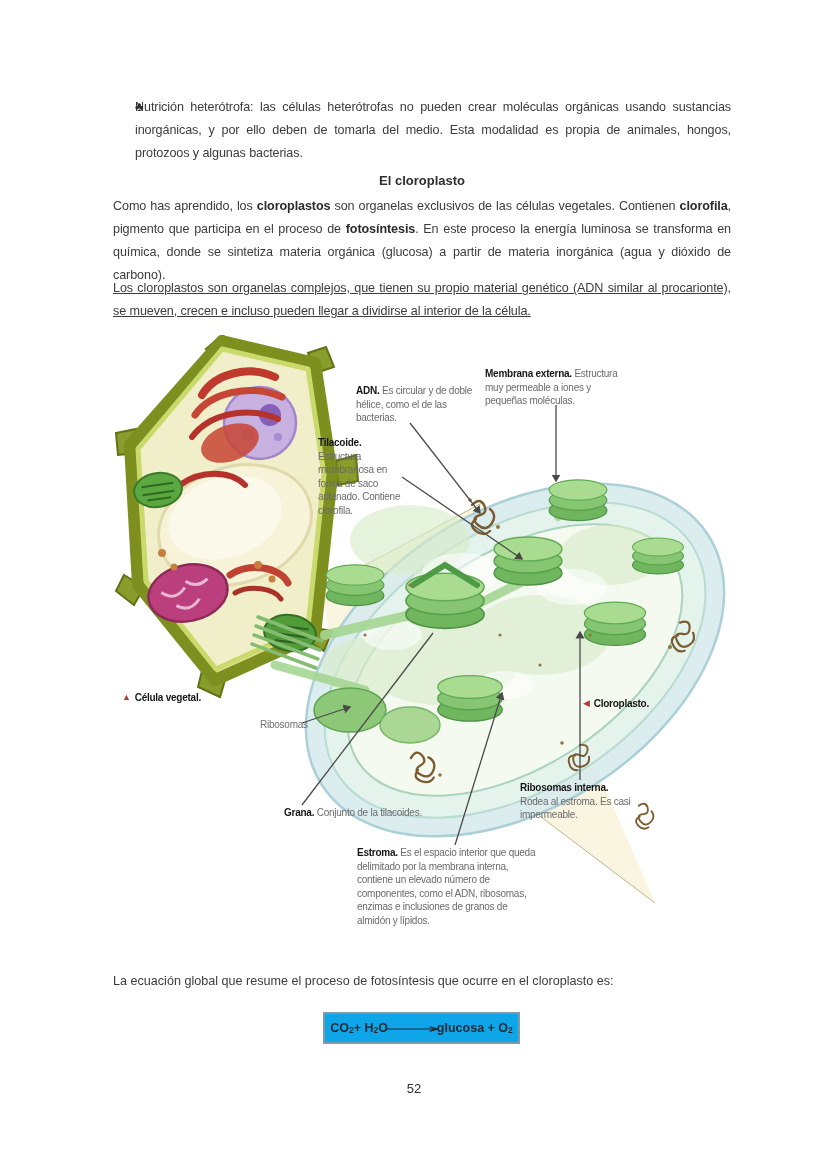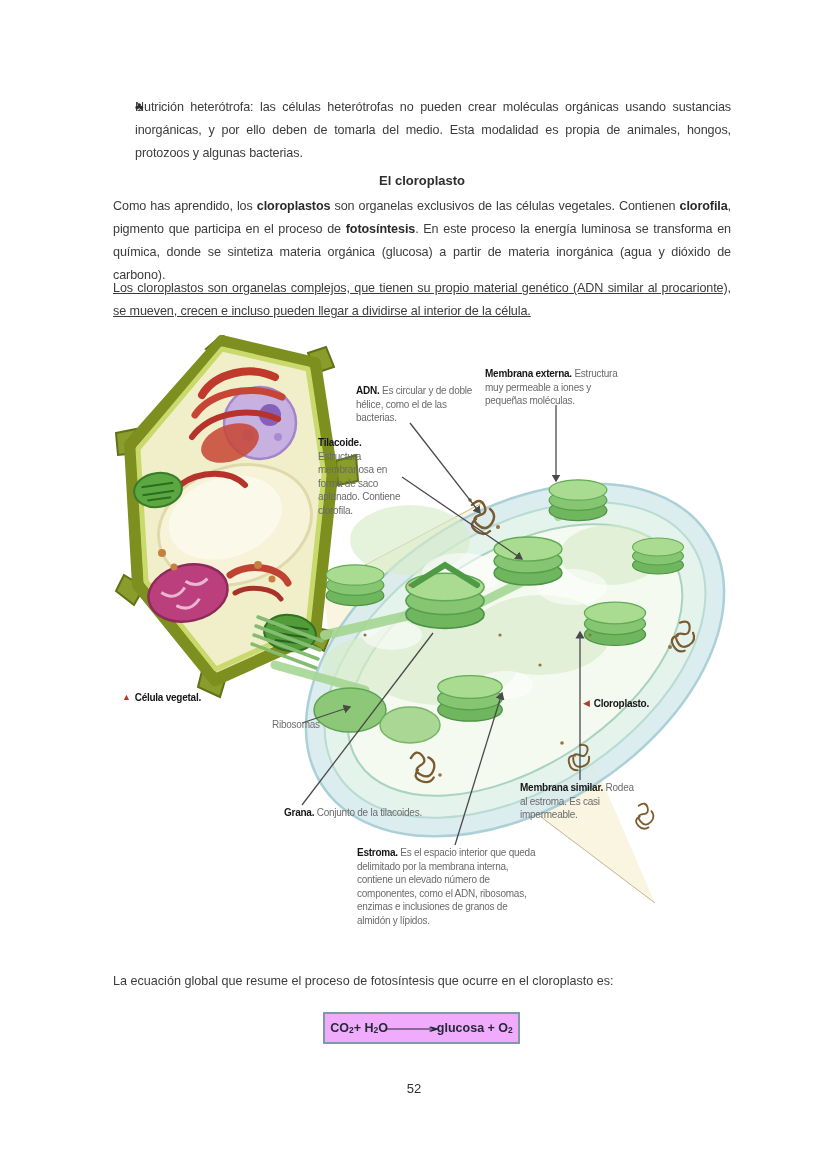--- a/index.html
+++ b/index.html
@@ -26,30 +26,30 @@
   
   .figure{position:absolute;left:110px;top:335px;width:648px;height:600px;}
   .fig-svg{position:absolute;left:0;top:0;}
   .fig-label{position:absolute;font-size:10px;line-height:13.5px;letter-spacing:-0.25px;
     color:#6b6b6b;}
   .fig-label .term{font-weight:bold;color:#161616;}
   .lbl-adn{left:246px;top:49px;width:118px;}
   .lbl-mext{left:375px;top:32px;width:148px;}
   .lbl-tila{left:208px;top:101px;width:86px;}
   .lbl-cveg{left:12px;top:356px;}
-  .lbl-ribo{left:150px;top:383px;color:#6f6f6f;margin-left:12px;}
+  .lbl-ribo{left:150px;top:383px;color:#6f6f6f;}
   .lbl-clor{left:473px;top:362px;}
   .lbl-mint{left:410px;top:446px;width:118px;}
   .lbl-grana{left:174px;top:471px;width:232px;}
   .lbl-estroma{left:247px;top:511px;width:184px;}
   .red-mark{color:#b23a30;font-size:9px;margin-right:4px;position:relative;top:-1px;}
   .inline-label .term{font-weight:bold;color:#161616;}
   
   .equation-box{position:absolute;left:323px;top:1012px;width:193px;height:28px;
-    border:2px solid #7d9aa6;background:#f0abfc;display:flex;align-items:center;
+    border:2px solid #7d9aa6;background:#0ea5e9;display:flex;align-items:center;
     justify-content:center;font-weight:bold;font-size:12.5px;color:#232b36;}
   .equation-box sub{font-size:8.5px;position:relative;top:2px;left:0;}
   .eq-arrow{display:inline-block;transform:scaleX(3.2);margin:0 16px 0 15px;
     font-weight:normal;}
   
   .page-number{position:absolute;left:0;top:1081px;width:828px;text-align:center;
     font-size:13px;color:#2e2e2e;}
 </style>
 </head>
 <body>
@@ -242,21 +242,21 @@
       <span class="term">Tilacoide.</span><span> Estructura membranosa en forma de saco aplanado. Contiene clorofila.</span>
     </div>
     <div class="fig-label lbl-cveg inline-label">
       <span class="red-mark">▲</span><span class="term">Célula vegetal.</span>
     </div>
     <div class="fig-label lbl-ribo">Ribosomas</div>
     <div class="fig-label lbl-clor inline-label">
       <span class="red-mark">◀</span><span class="term">Cloroplasto.</span>
     </div>
     <div class="fig-label lbl-mint">
-      <span class="term">Membrana similar.</span><span> Rodea al estroma. Es casi impermeable.</span>
+      <span class="term">Ribosomas interna.</span><span> Rodea al estroma. Es casi impermeable.</span>
     </div>
     <div class="fig-label lbl-grana">
       <span class="term">Grana.</span><span> Conjunto de la tilacoides.</span>
     </div>
     <div class="fig-label lbl-estroma">
       <span class="term">Estroma.</span><span> Es el espacio interior que queda delimitado por la membrana interna, contiene un elevado número de componentes, como el ADN, ribosomas, enzimas e inclusiones de granos de almidón y lípidos.</span>
     </div>
   </div>
 
 

